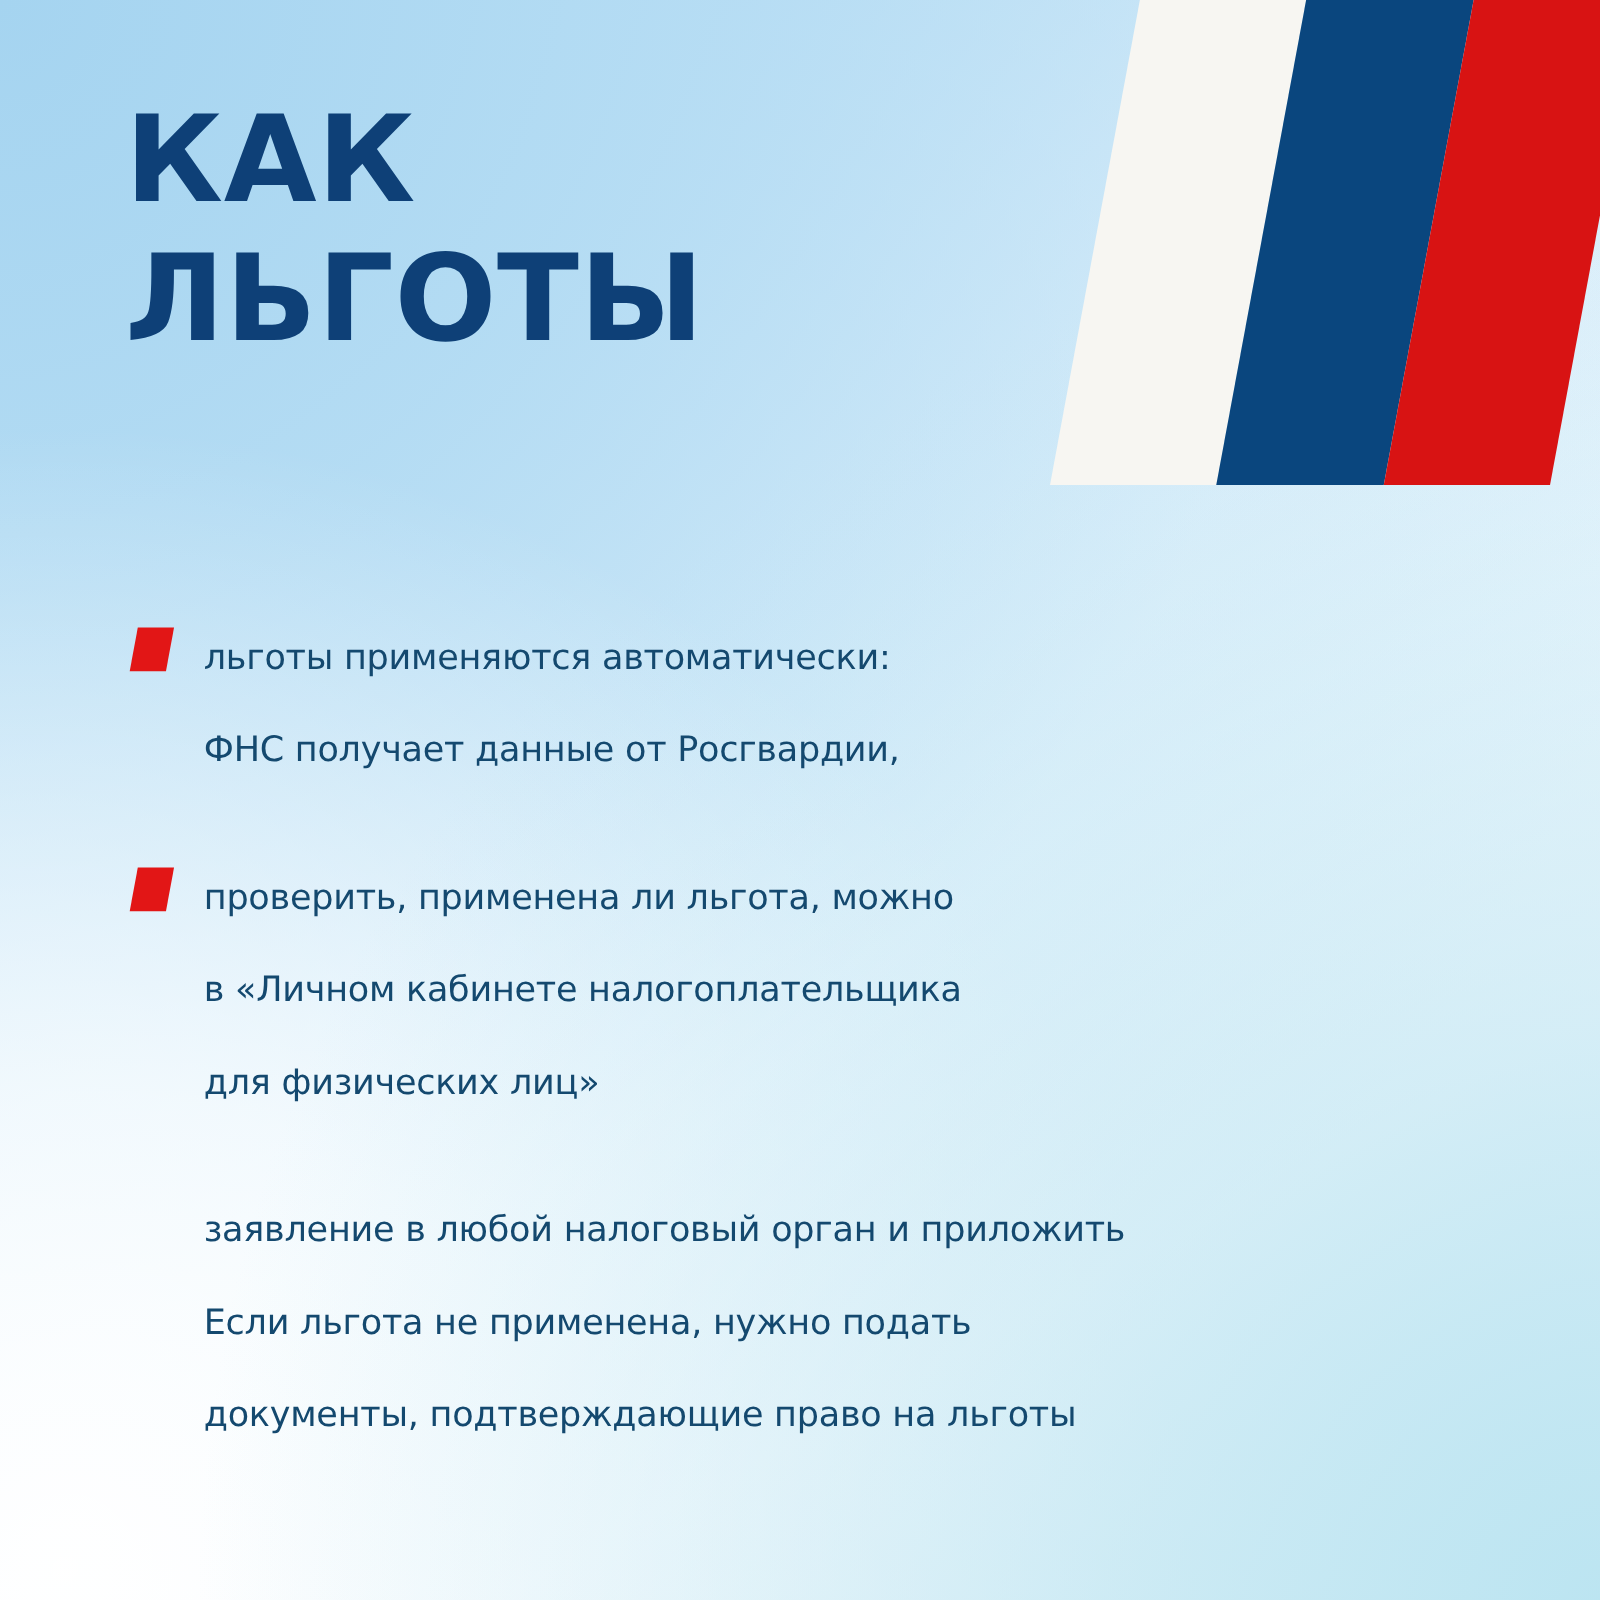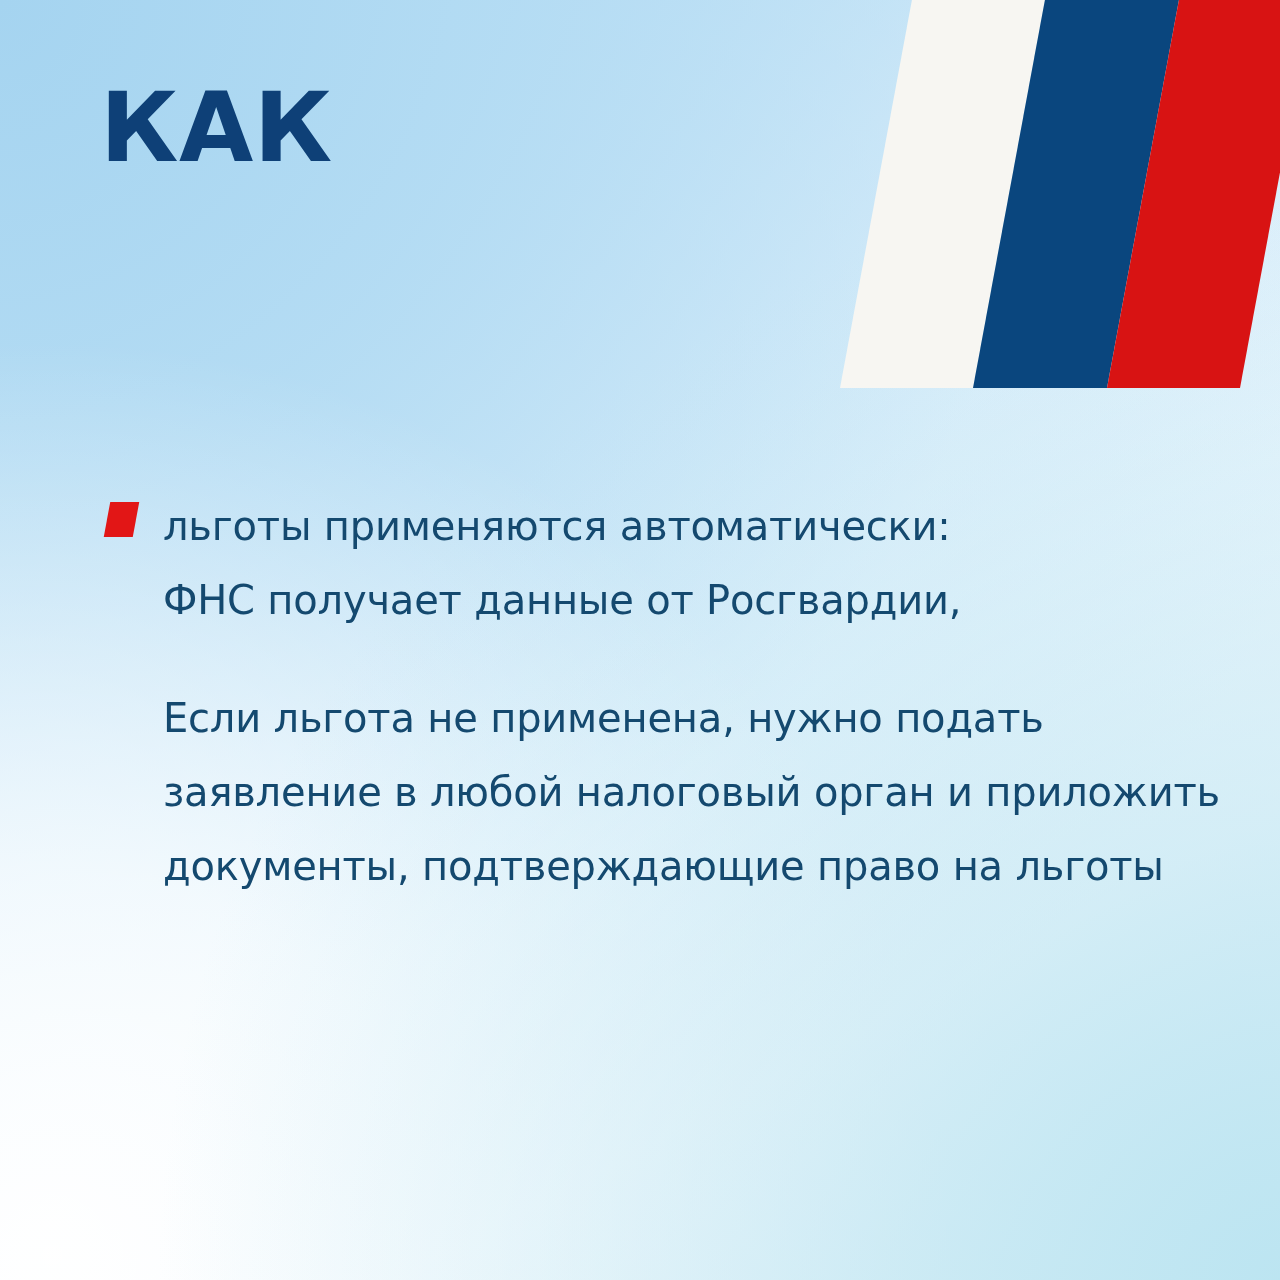--- a/index.html
+++ b/index.html
@@ -78,51 +78,58 @@
   }
   .para-block {
     position: relative;
     padding-left: 57px;
     margin-bottom: 0;
   }
 
   .body-line {
     font-family: "DejaVu Sans", "Liberation Sans", sans-serif;
     font-weight: 400;
-    font-size: 40px;
+    font-size: 28px;
     line-height: 74px;
     color: #14496f;
     white-space: nowrap;
     letter-spacing: -0.2px;
   }
 </style>
 </head>
 <body>
 
 <div id="poster">
 
   <div class="flag">
     <div class="flag-stripe" style="background:#f7f6f2"></div>
     <div class="flag-stripe" style="background:#0a467e"></div>
     <div class="flag-stripe" style="background:#d81313"></div>
   </div>
 
   <div class="heading">
     <div class="heading-line">КАК</div>
+    <div class="heading-line">ЛЬГОТЫ</div>
   </div>
 
   <div class="content">
 
     <div class="bullet-block">
       <span class="bullet-marker"></span>
       <div class="body-line">льготы применяются автоматически:</div>
       <div class="body-line">ФНС получает данные от Росгвардии,</div>
     </div>
 
+    <div class="bullet-block">
+      <span class="bullet-marker"></span>
+      <div class="body-line">проверить, применена ли льгота, можно</div>
+      <div class="body-line">в «Личном кабинете налогоплательщика</div>
+      <div class="body-line">для физических лиц»</div>
+    </div>
 
     <div class="para-block">
+      <div class="body-line">заявление в любой налоговый орган и приложить</div>
       <div class="body-line">Если льгота не применена, нужно подать</div>
-      <div class="body-line">заявление в любой налоговый орган и приложить</div>
       <div class="body-line">документы, подтверждающие право на льготы</div>
     </div>
 
   </div>
 </div>
 
 </body></html>

